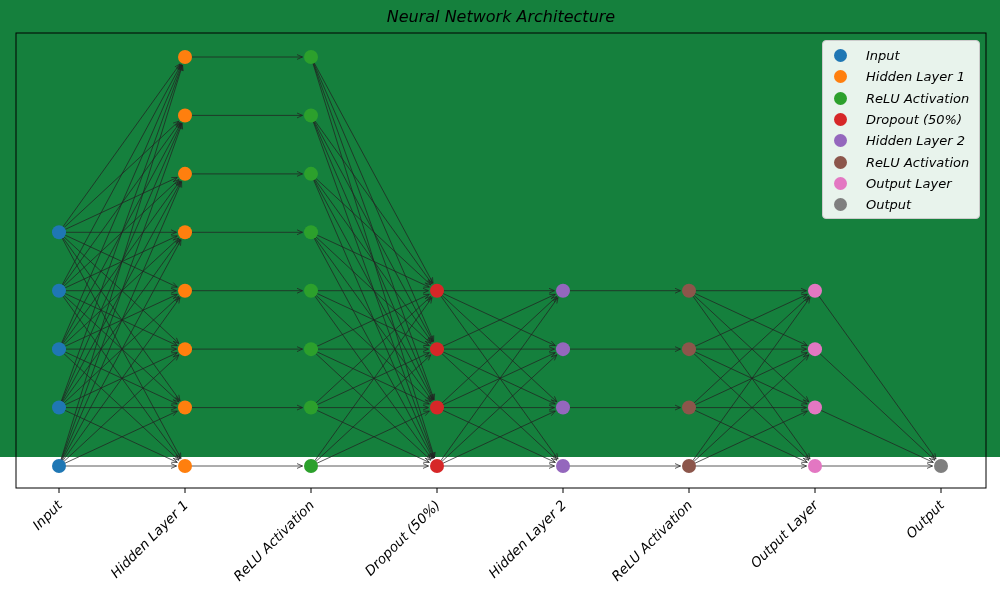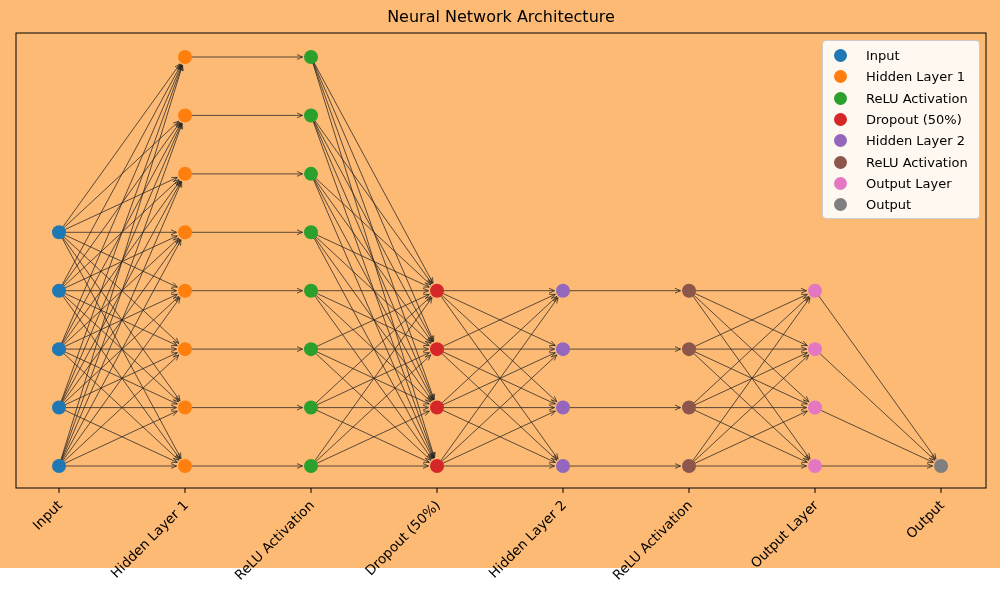--- a/index.html
+++ b/index.html
@@ -2,21 +2,21 @@
 <html><head>
 <meta charset="utf-8">
 <style>
   html, body {
     margin: 0; padding: 0;
     width: 1000px; height: 600px;
     background: #ffffff;
     overflow: hidden;
     font-family: "DejaVu Sans", sans-serif;
   }
-  .figure { position: relative; width: 1000px; height: 568px; background: #fdba74; }
+  .figure { position: relative; width: 1000px; height: 457px; background: #15803d; font-style: italic; }
   .chart-title {
     position: absolute; top: 7px; left: 16px; width: 970px;
     text-align: center; font-size: 16px; color: #000; line-height: 20px;
   }
   #plot { position: absolute; left: 0; top: 0; }
   .legend {
     position: absolute; left: 822px; top: 40px; width: 158px;
     box-sizing: border-box;
     background: rgba(255,255,255,0.9);
     border: 1px solid #cccccc; border-radius: 4px;

